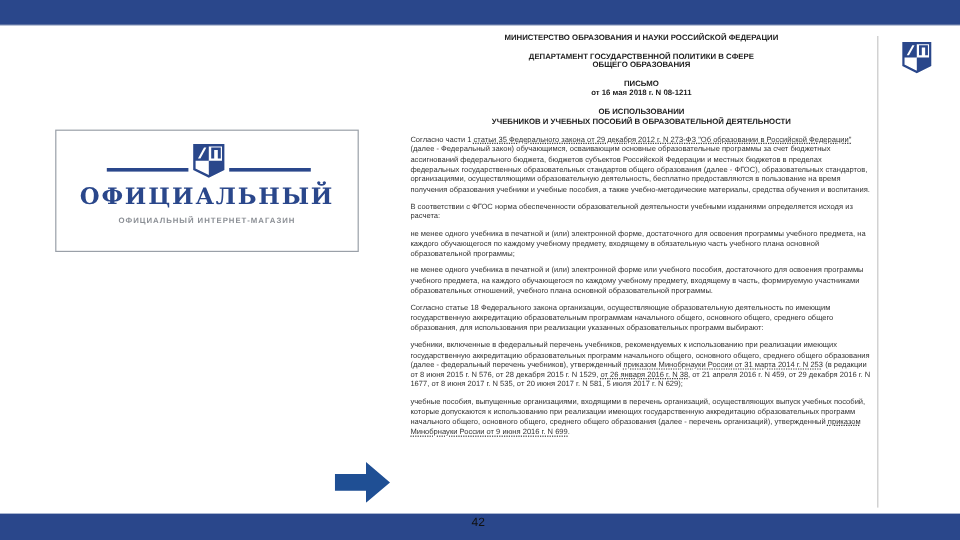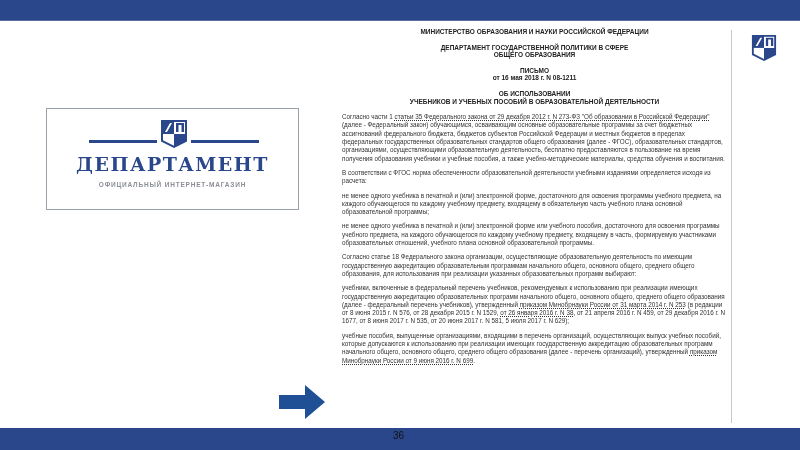--- a/index.html
+++ b/index.html
@@ -30,21 +30,21 @@
 <div class="logo-box">
   <div class="logo-line" style="left:42px;width:68px;"></div>
   <svg class="logo-emblem" viewBox="0 0 28 32">
     <path d="M2 4 L26 4 L26 24 L14 30 L2 24 Z" fill="#fff" stroke="#2a478b" stroke-width="2"></path>
     <path d="M2 4 L14 4 L14 17 L2 17 Z" fill="#2a478b"></path>
     <path d="M14 17 L26 17 L26 24 L14 30 Z" fill="#2a478b"></path>
     <path d="M5 15 L10 6 L12 6 L7 15 Z" fill="#fff"></path>
     <path d="M16 6 L24 6 L24 15 L21.5 15 L21.5 8 L18.5 8 L18.5 15 L16 15 Z" fill="#2a478b"></path>
   </svg>
   <div class="logo-line" style="left:144px;width:68px;"></div>
-  <div class="logo-title">ДЕПАРТАМЕНТ</div>
+  <div class="logo-title">ОФИЦИАЛЬНЫЙ</div>
   <div class="logo-sub">ОФИЦИАЛЬНЫЙ ИНТЕРНЕТ-МАГАЗИН</div>
 </div>
 
 <svg class="arrow" viewBox="0 0 46 34">
   <path d="M0 10 L26 10 L26 0 L46 17 L26 34 L26 24 L0 24 Z" fill="#1f4f94"></path>
 </svg>
 
 <div class="doc">
   <div class="hdr">МИНИСТЕРСТВО ОБРАЗОВАНИЯ И НАУКИ РОССИЙСКОЙ ФЕДЕРАЦИИ</div>
   <div class="gap-m"></div>
@@ -83,13 +83,13 @@
 
 <svg class="corner-logo" viewBox="0 0 28 32">
   <path d="M2 4 L26 4 L26 24 L14 30 L2 24 Z" fill="#fff" stroke="#2a478b" stroke-width="2"></path>
   <path d="M2 4 L14 4 L14 17 L2 17 Z" fill="#2a478b"></path>
   <path d="M14 17 L26 17 L26 24 L14 30 Z" fill="#2a478b"></path>
   <path d="M5 15 L10 6 L12 6 L7 15 Z" fill="#fff"></path>
   <path d="M16 6 L24 6 L24 15 L21.5 15 L21.5 8 L18.5 8 L18.5 15 L16 15 Z" fill="#2a478b"></path>
 </svg>
 
 <div class="bottombar"></div>
-<div class="page-num">36</div>
+<div class="page-num">42</div>
 
 </body></html>

